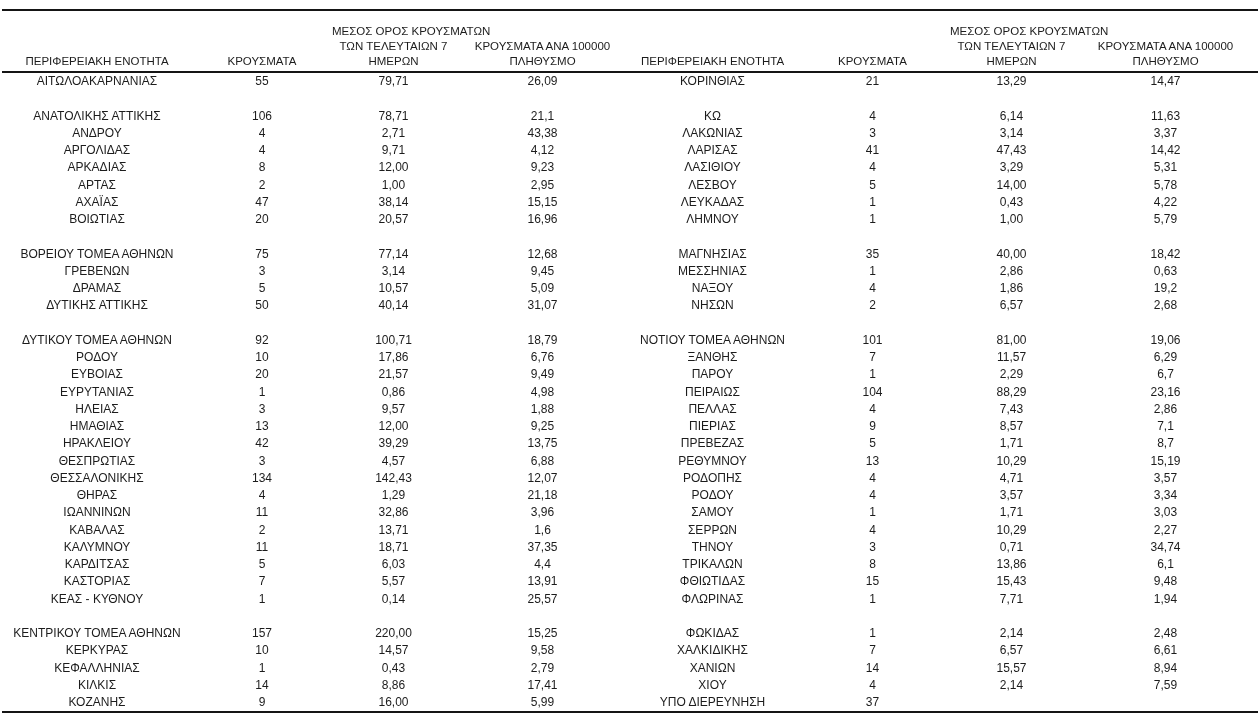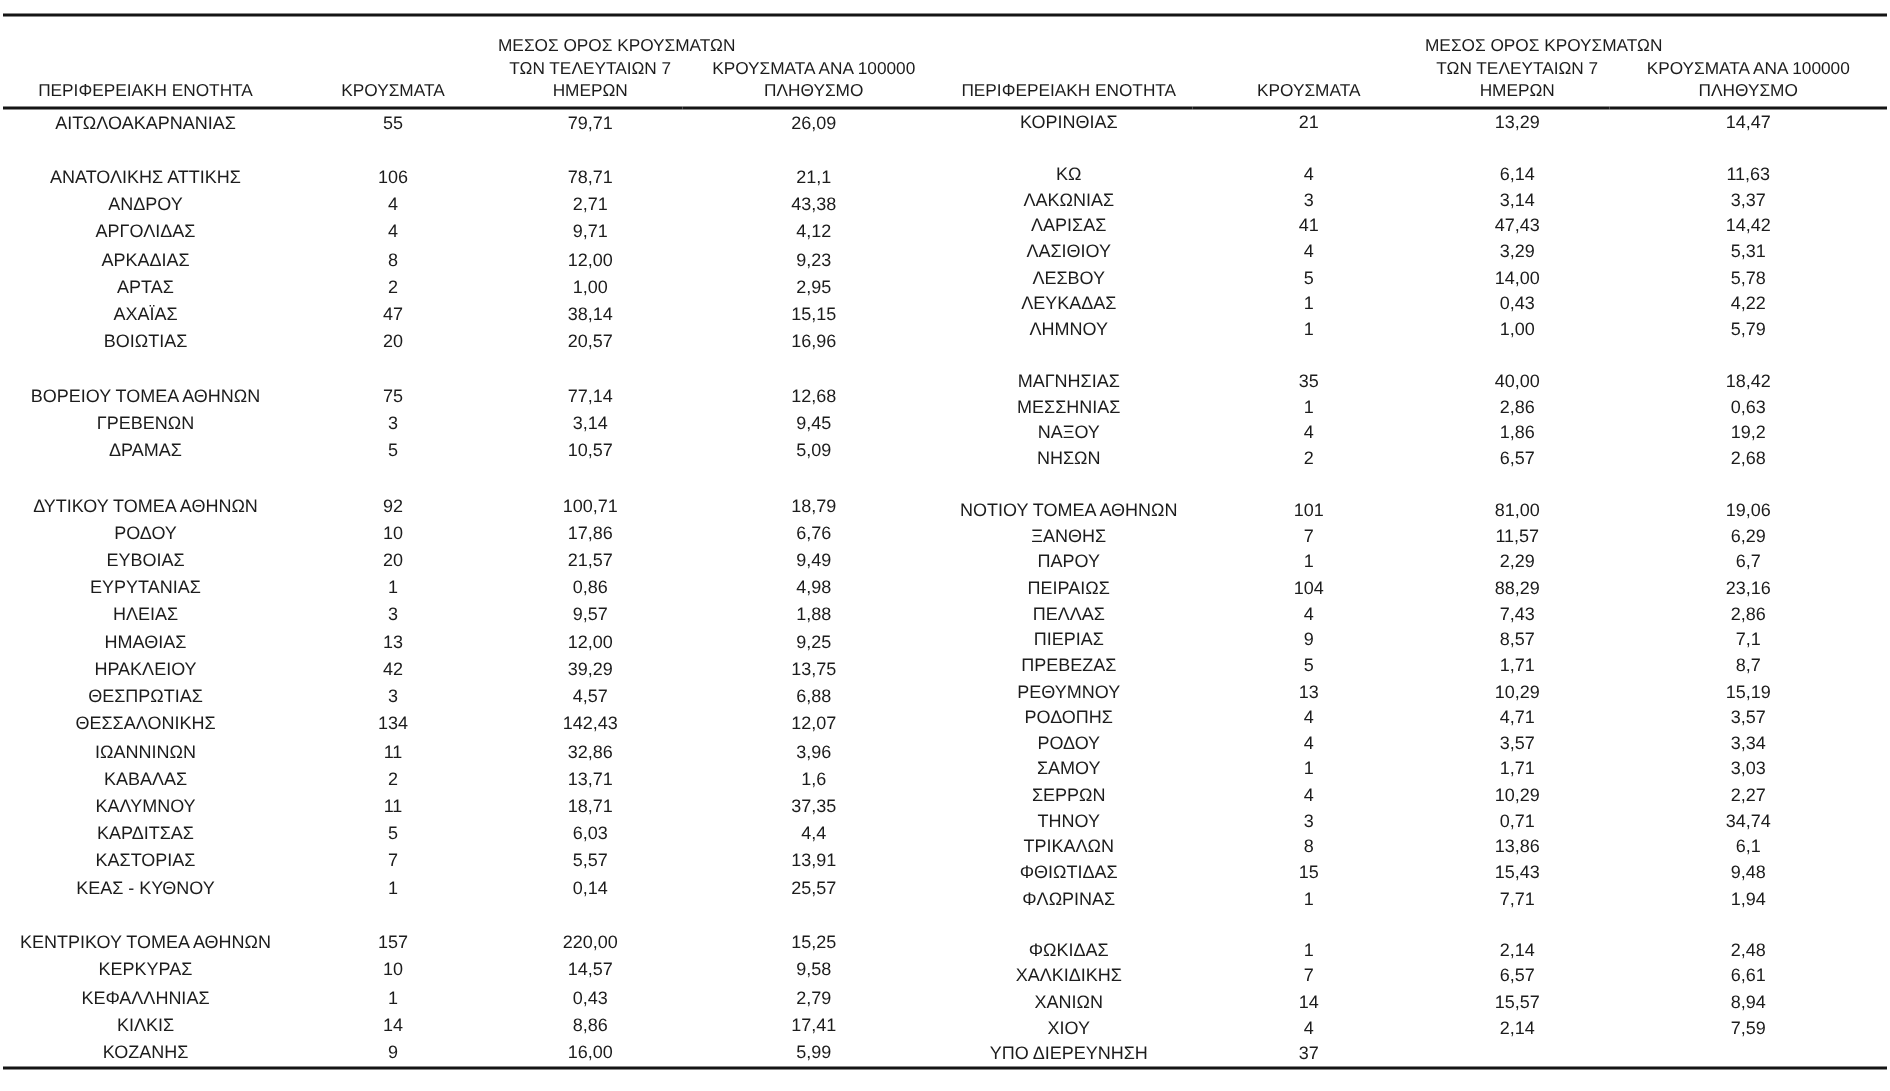--- a/index.html
+++ b/index.html
@@ -152,20 +152,26 @@
             <td>3</td>
             <td>3,14</td>
             <td>9,45</td>
           </tr>
           <tr>
             <td>ΔΡΑΜΑΣ</td>
             <td>5</td>
             <td>10,57</td>
             <td>5,09</td>
           </tr>
+          <tr>
+            <td>ΔΥΤΙΚΗΣ ΑΤΤΙΚΗΣ</td>
+            <td>50</td>
+            <td>40,14</td>
+            <td>31,07</td>
+          </tr>
           <tr class="spacer">
             <td colspan="4"></td>
           </tr>
           <tr>
             <td>ΔΥΤΙΚΟΥ ΤΟΜΕΑ ΑΘΗΝΩΝ</td>
             <td>92</td>
             <td>100,71</td>
             <td>18,79</td>
           </tr>
           <tr>
@@ -208,20 +214,26 @@
             <td>ΘΕΣΠΡΩΤΙΑΣ</td>
             <td>3</td>
             <td>4,57</td>
             <td>6,88</td>
           </tr>
           <tr>
             <td>ΘΕΣΣΑΛΟΝΙΚΗΣ</td>
             <td>134</td>
             <td>142,43</td>
             <td>12,07</td>
+          </tr>
+          <tr>
+            <td>ΘΗΡΑΣ</td>
+            <td>4</td>
+            <td>1,29</td>
+            <td>21,18</td>
           </tr>
           <tr>
             <td>ΙΩΑΝΝΙΝΩΝ</td>
             <td>11</td>
             <td>32,86</td>
             <td>3,96</td>
           </tr>
           <tr>
             <td>ΚΑΒΑΛΑΣ</td>
             <td>2</td>

